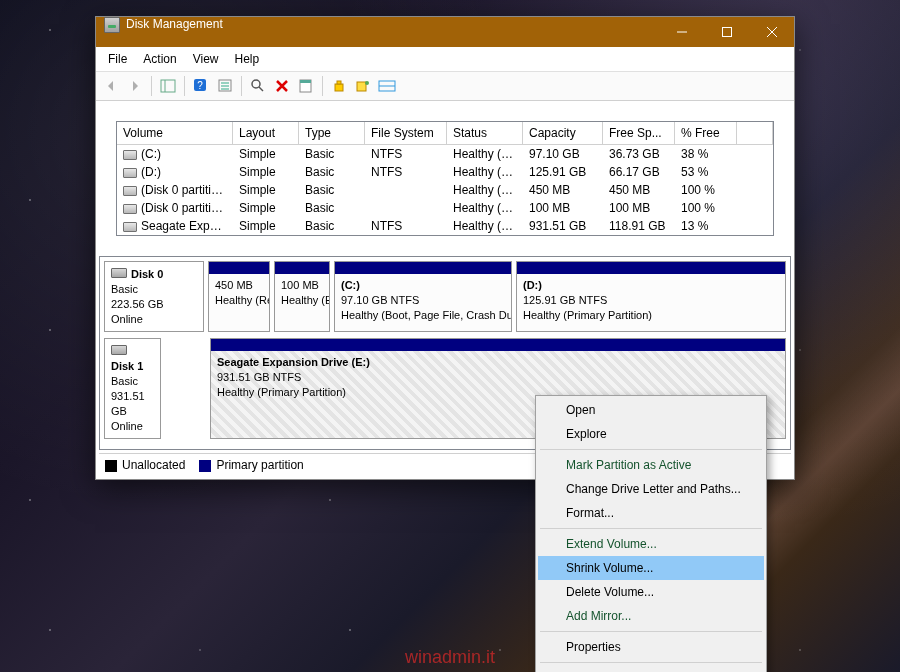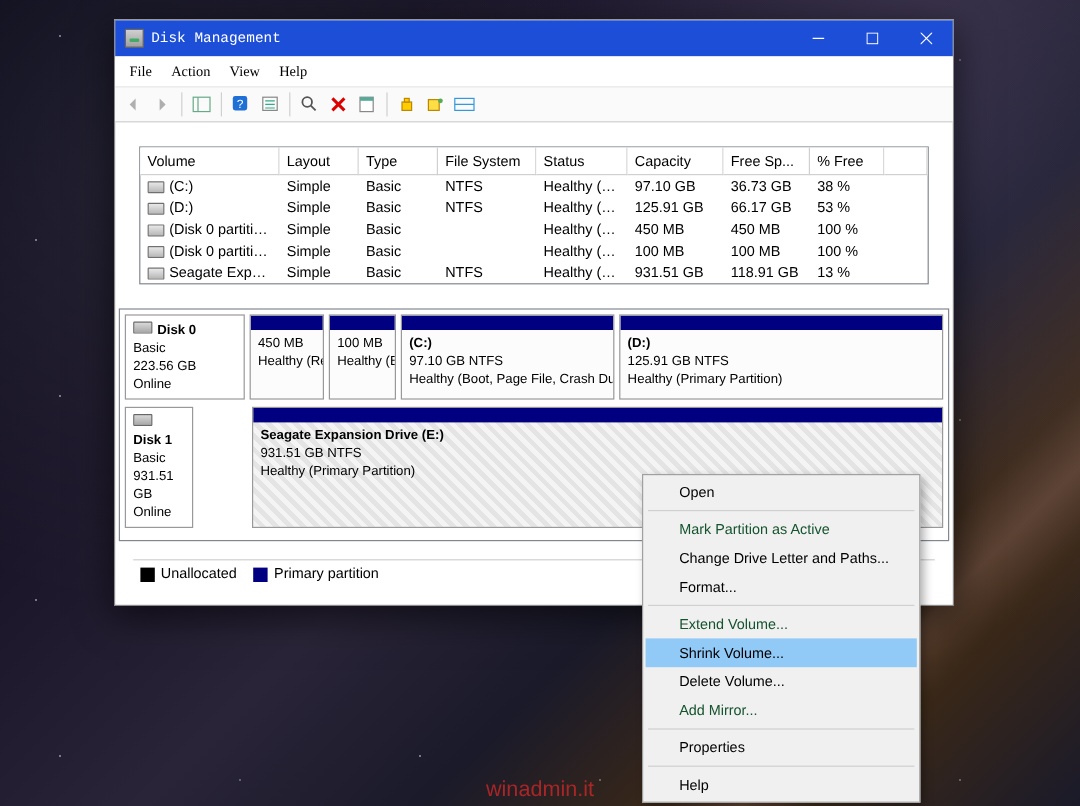--- a/index.html
+++ b/index.html
@@ -44,26 +44,25 @@
   .window {
     position: absolute;
     left: 95px; top: 16px;
     width: 700px;
     background: #fff;
     box-shadow: 0 8px 30px rgba(0,0,0,0.6);
     border: 1px solid #8a8a8a;
   }
   .titlebar {
     height: 30px;
-    background: #1d4ed8;
-    display: flex;
-    align-items: center;
+    background: #a16207;
+    display: flex;
+    align-items: flex-start;
     color: #fff;
     font-size: 12px;
-    font-family: Liberation Mono, monospace;
   }
   .titlebar .app-icon {
     width: 16px; height: 16px;
     margin: 0 6px 0 8px;
     background: linear-gradient(#d0d0d0, #a0a0a0);
     border: 1px solid #666;
     border-radius: 1px;
     position: relative;
   }
   .titlebar .app-icon::after {
@@ -77,21 +76,20 @@
   }
   .caption-btn svg { stroke: #fff; stroke-width: 1; fill: none; }
   .menubar {
     display: flex;
     padding: 2px 4px;
     background: #fff;
     border-bottom: 1px solid #e0e0e0;
   }
   .menubar .menu-item {
     padding: 3px 8px;
-    font-family: Liberation Serif, serif;
   }
   .toolbar {
     display: flex;
     align-items: center;
     padding: 3px 4px;
     gap: 2px;
     border-bottom: 1px solid #d0d0d0;
     background: #fafafa;
   }
   .toolbar .sep {
@@ -206,21 +204,21 @@
     white-space: nowrap;
     overflow: hidden;
   }
   .part-letter { font-weight: bold; }
   .legend {
     display: flex;
     align-items: center;
     gap: 14px;
     padding: 4px 6px;
     border-top: 1px solid #d0d0d0;
-    margin: 15px;
+    margin: 3px;
   }
   .swatch-black { display:inline-block; width:12px; height:12px; background:#000; margin-right:5px; vertical-align:middle; }
   .swatch-navy { display:inline-block; width:12px; height:12px; background:#000080; margin-right:5px; vertical-align:middle; }
   
   .context-menu {
     position: absolute;
     left: 535px; top: 395px;
     width: 232px;
     background: #f0f0f0;
     border: 1px solid #a0a0a0;
@@ -462,20 +460,21 @@
     </div>
 
   <div class="legend">
     <span><span class="swatch-black"></span><span>Unallocated</span></span>
     <span><span class="swatch-navy"></span><span>Primary partition</span></span>
   </div>
 </div>
 
 <div class="context-menu" id="context-menu">
     <div class="cm-item">Open</div>
+    <div class="cm-item">Explore</div>
     <div class="cm-sep"></div>
     <div class="cm-item disabled">Mark Partition as Active</div>
     <div class="cm-item">Change Drive Letter and Paths...</div>
     <div class="cm-item">Format...</div>
     <div class="cm-sep"></div>
     <div class="cm-item disabled">Extend Volume...</div>
     <div class="cm-item highlight">Shrink Volume...</div>
     <div class="cm-item">Delete Volume...</div>
     <div class="cm-item disabled">Add Mirror...</div>
     <div class="cm-sep"></div>

